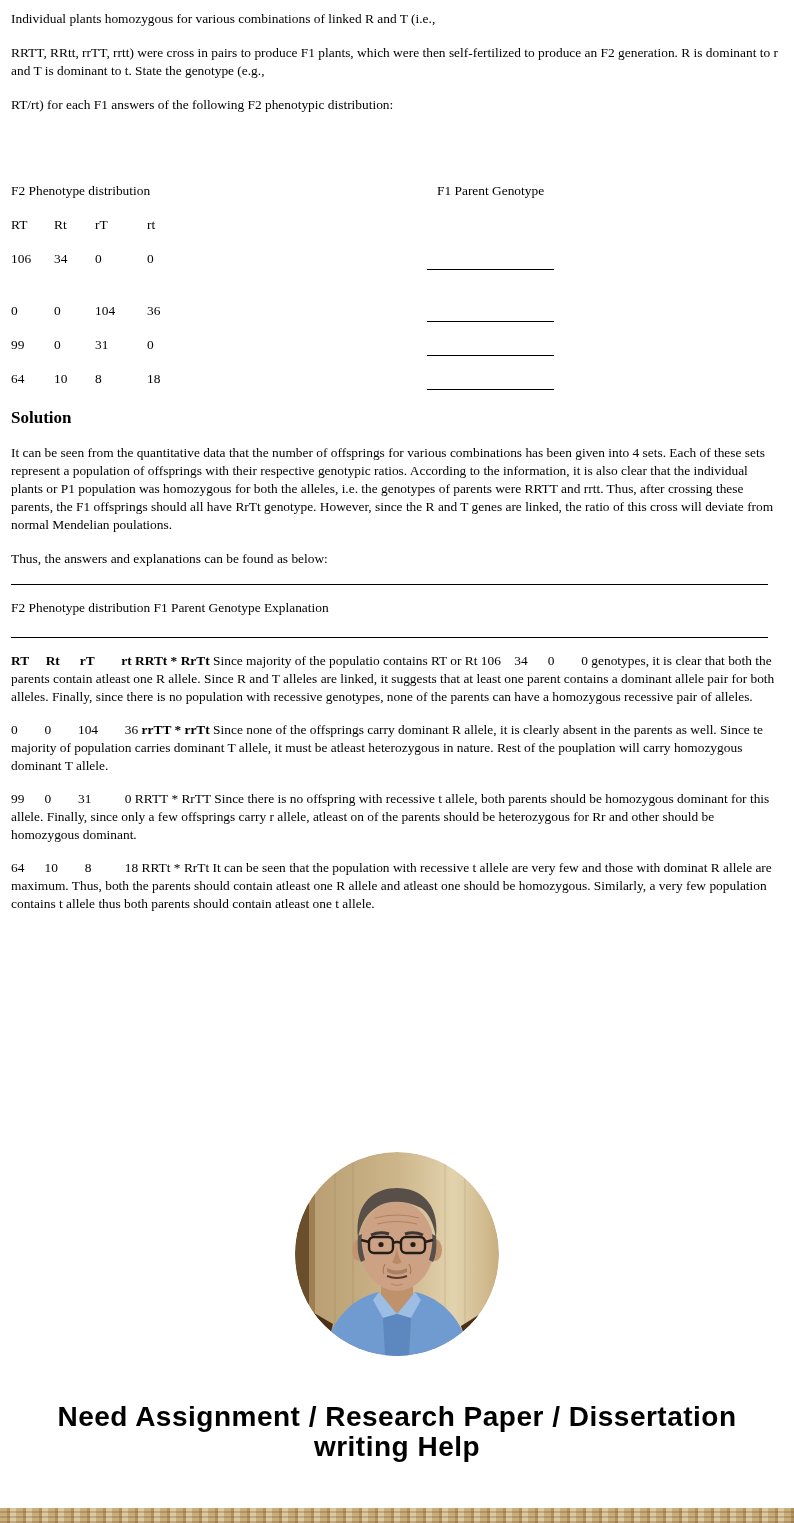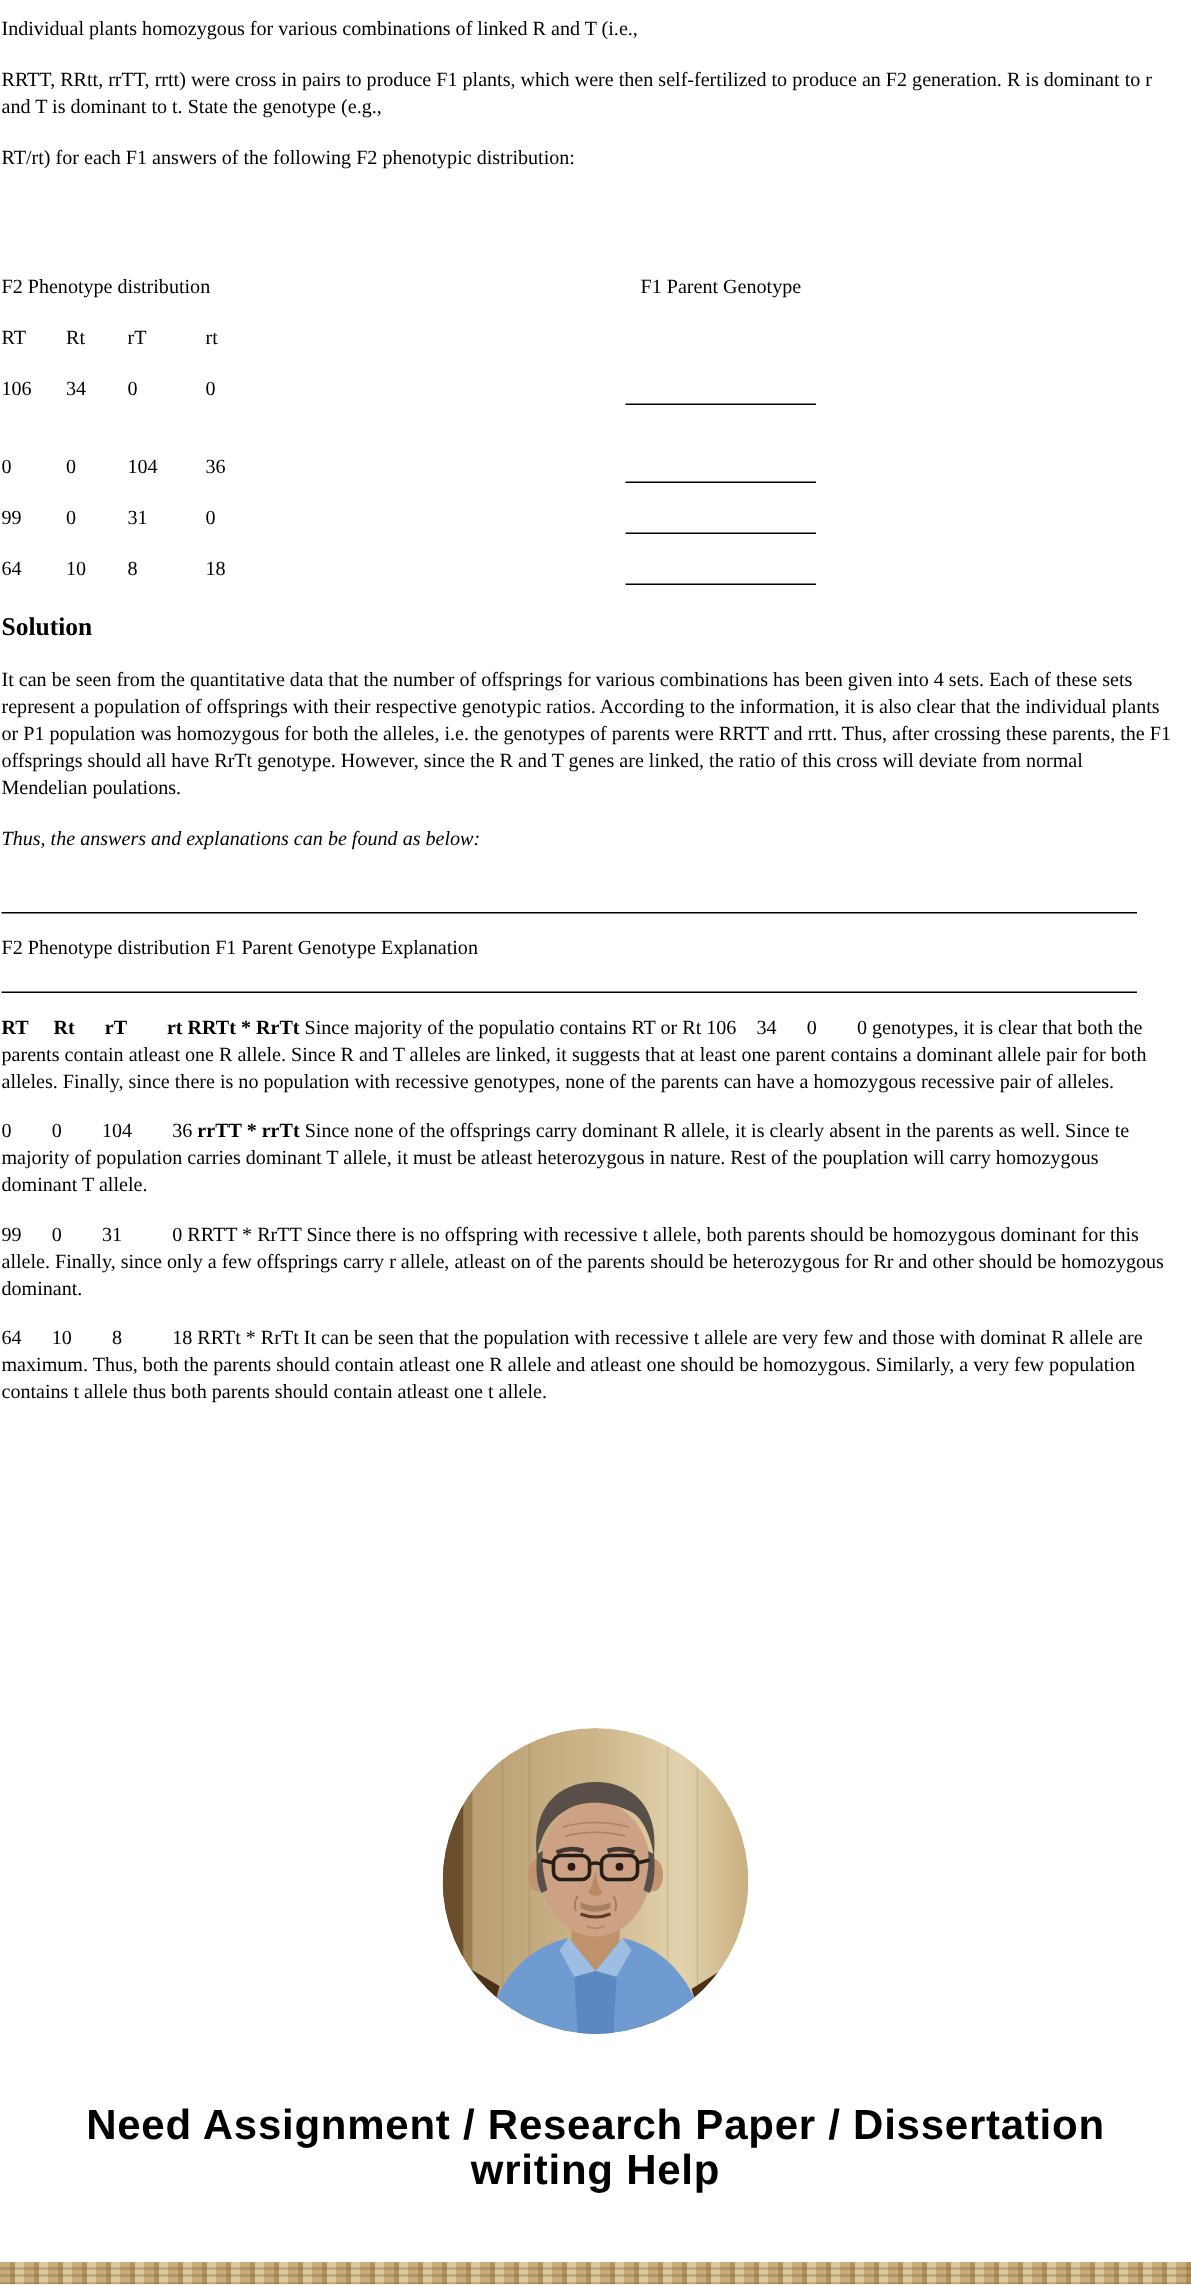--- a/index.html
+++ b/index.html
@@ -6,21 +6,21 @@
   .page{
     position:relative;
     width:794px;
     height:1523px;
     background:#ffffff;
     overflow:hidden;
     font-family:"Liberation Serif", serif;
     font-size:13.4px;
     color:#000;
   }
-  .content{padding:10px 13px 0 1px; line-height:18px;}
+  .content{padding:10px 13px 0 11px; line-height:18px;}
   p{margin:0;}
   .q{margin:0 0 16px; white-space:pre-wrap;}
   .q-last{margin-bottom:0;}
 
   .tbl-head{margin-top:68px; position:relative; height:18px;}
   .tbl-head .right-h{position:absolute; left:426px; top:0;}
 
   .cols{margin-top:16px;}
   .drow{margin-top:16px; position:relative;}
   .drow.gap{margin-top:34px;}
@@ -28,21 +28,21 @@
   .c0{width:43px;}
   .c1{width:41px;}
   .c2{width:52px;}
   .blank{
     position:absolute; left:416px; bottom:-2px;
     width:127px; height:1px; border-bottom:1.2px solid #000;
   }
 
   .sol-head{font-size:17px; font-weight:bold; margin:21px 0 17px; font-family:"Liberation Serif", serif;}
   .body-p{margin:0 0 16px; white-space:pre-wrap;}
-  .transition{margin-bottom:40px;font-style:italic;}
+  .transition{margin-bottom:16px;}
 
   .rule{border-top:1.3px solid #000; width:757px; height:0; margin:0;}
   .tbl-title{font-weight:normal; margin:14px 0 0; white-space:pre-wrap;}
   .rule2{margin-top:20px; margin-bottom:14px;}
 
   .answer{margin:0 0 15px; white-space:pre-wrap;}
   .answer b{font-weight:bold;}
 
   .photo{
     position:absolute; top:1152px; left:295px;

